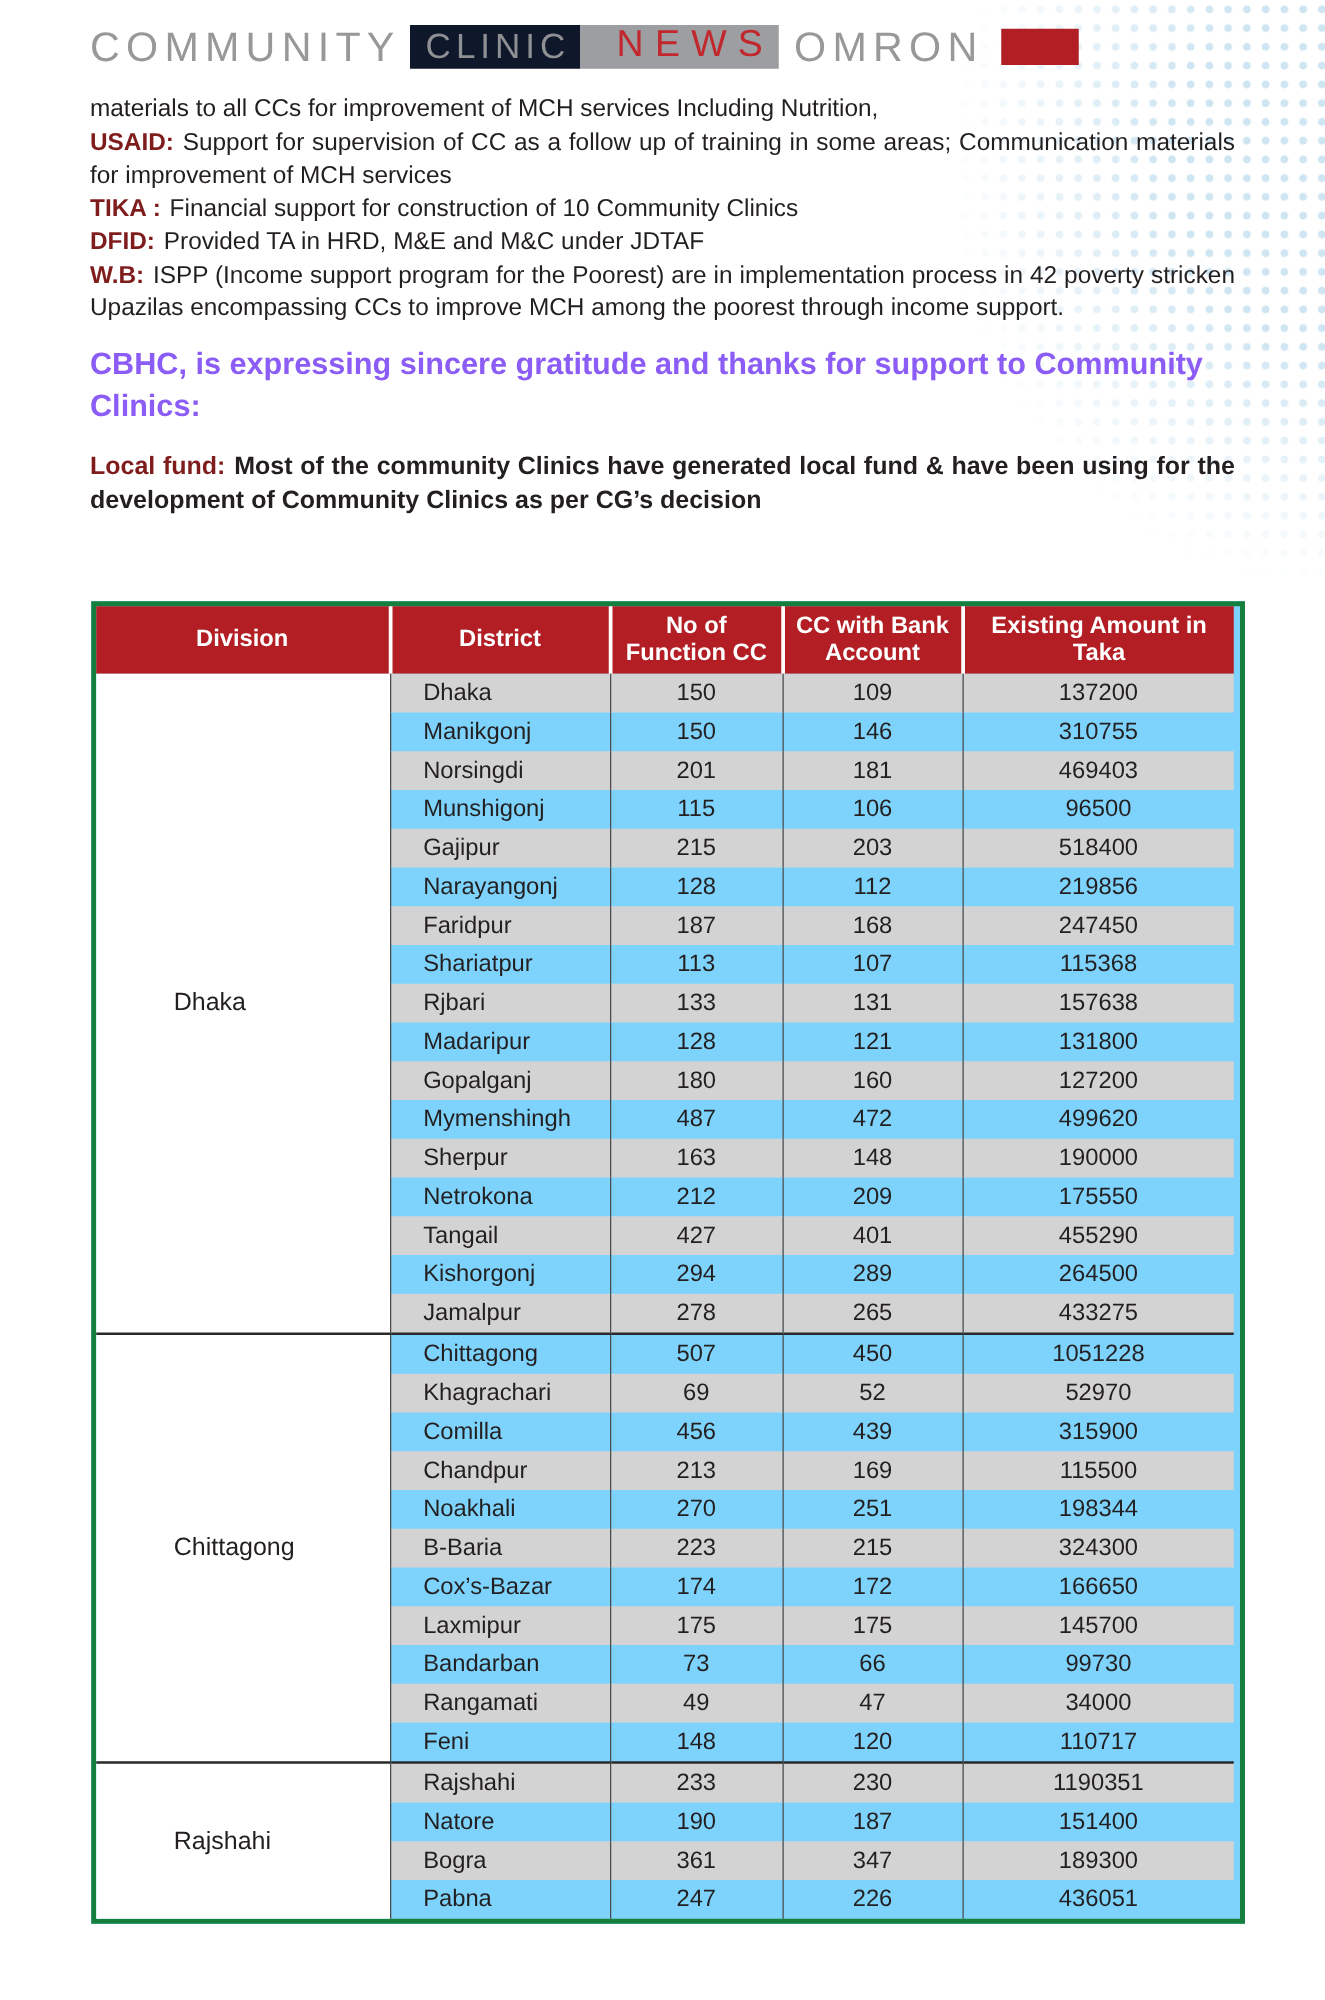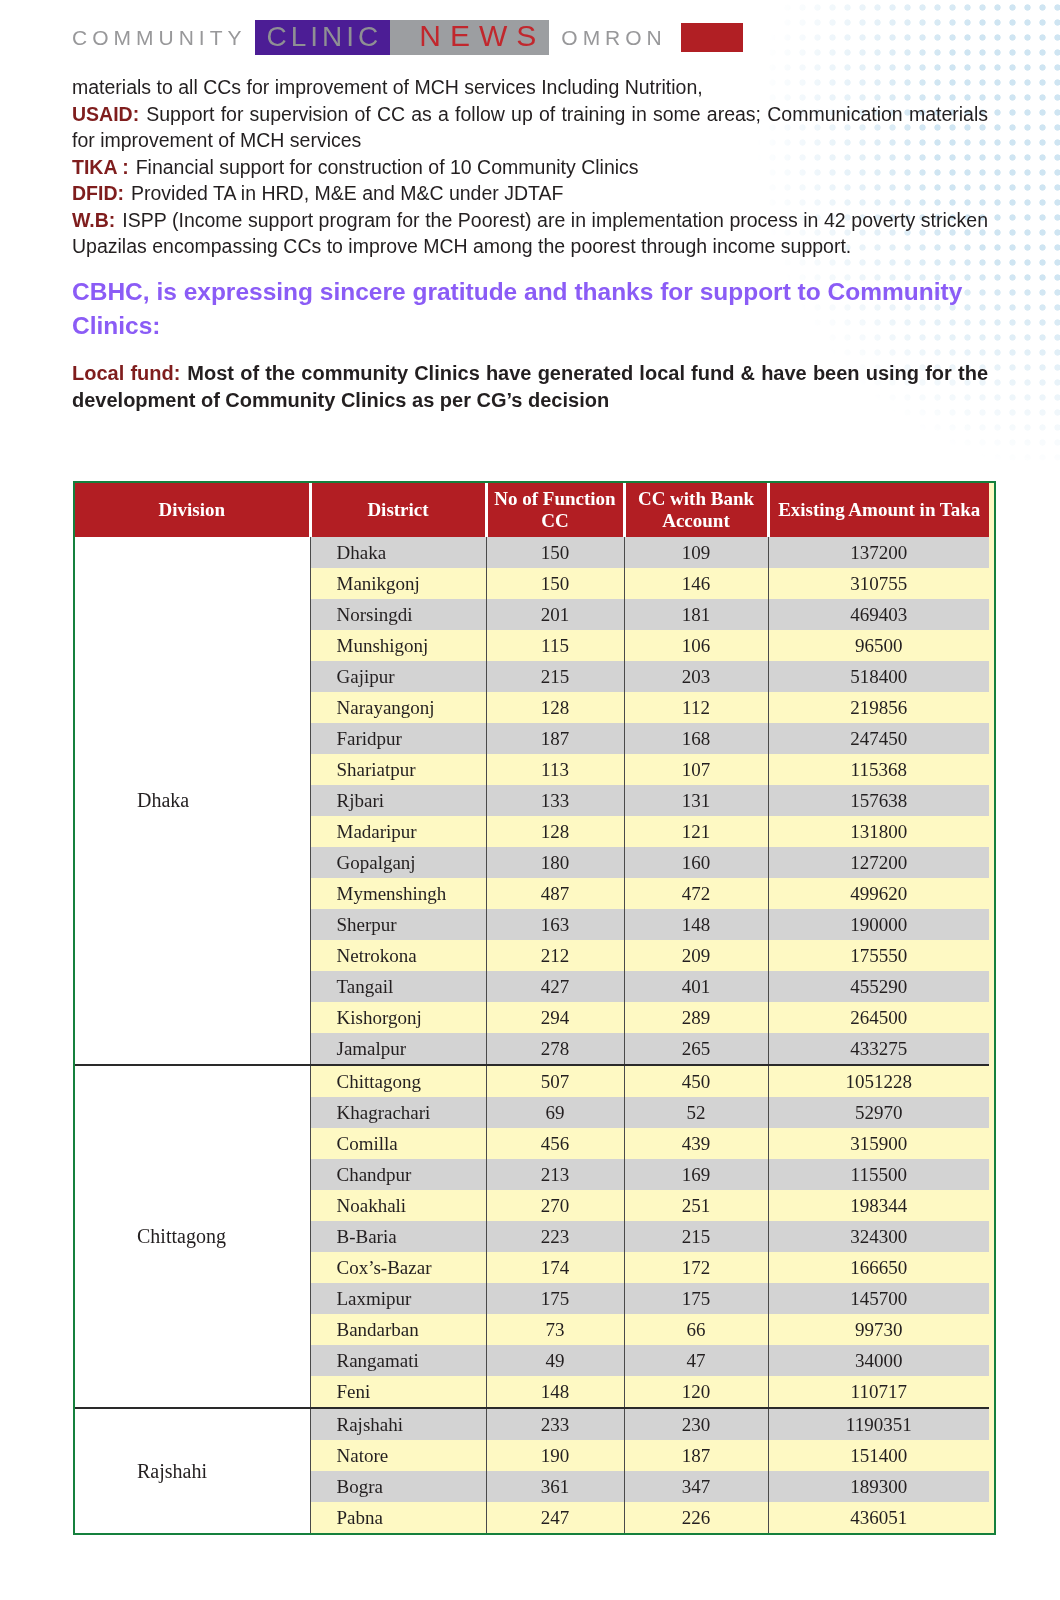--- a/index.html
+++ b/index.html
@@ -14,24 +14,24 @@
     background-image:radial-gradient(circle,#cfe5f2 2.8px,rgba(207,229,242,0) 3.5px);
     background-size:15px 15px;
     -webkit-mask-image:radial-gradient(ellipse 125% 95% at 103% 28%,#000 32%,transparent 74%);
             mask-image:radial-gradient(ellipse 125% 95% at 103% 28%,#000 32%,transparent 74%);
   }
   
   .masthead{
     position:absolute;left:72px;top:20px;z-index:1;
     display:flex;align-items:center;height:34px;
   }
-  .mh-word{color:#98989a;font-size:21px;letter-spacing:5px;line-height:1;}
+  .mh-word{color:#98989a;font-size:33px;letter-spacing:5px;line-height:1;}
   .mh-boxes{display:flex;align-items:stretch;margin-left:8px;}
   .mh-clinic{
-    background:#4c1d95;color:#8f9094;font-size:28px;letter-spacing:4px;
+    background:#0f172a;color:#8f9094;font-size:28px;letter-spacing:4px;
     padding:2px 8px 3px 12px;line-height:30px;font-weight:500;
   }
   .mh-news{
     background:#9c9ea1;color:#c1272d;font-size:30px;letter-spacing:9px;
     padding:1px 4px 2px 29px;line-height:29px;font-weight:500;
   }
   .mh-letter{margin-left:12px;}
   .mh-redrect{width:62px;height:29px;background:#b11f24;margin-left:14px;}
   
   .content{position:absolute;left:72px;top:74px;width:916px;z-index:1;color:#231f20;}
@@ -41,23 +41,22 @@
     margin:15px 0 0 0;color:#8b5cf6;font-weight:bold;
     font-size:24.5px;line-height:34px;text-align:left;
   }
   .localfund{
     margin:17px 0 0 0;font-weight:bold;font-size:20px;line-height:27px;text-align:justify;
   }
   .localfund .lbl{font-size:20px;}
   
   .table-wrap{
     position:absolute;left:73px;top:481px;width:923px;z-index:1;
-    box-sizing:border-box;border:2px solid #15803d;background:#fef9c3;
+    box-sizing:border-box;border:4px solid #15803d;background:#7dd3fc;
     padding-right:5px;
-    font-family:Liberation Serif, serif;
   }
   table{width:100%;border-collapse:collapse;table-layout:fixed;}
   col.c1{width:235px;} col.c2{width:176px;} col.c3{width:138px;} col.c4{width:144px;}
   th{
     background:#b21e23;color:#ffffff;font-weight:bold;font-size:19px;line-height:22px;
     height:54px;text-align:center;vertical-align:middle;padding:0 6px;
   }
   th + th{border-left:3px solid #ffffff;}
   td{height:31px;font-size:19px;color:#231f20;vertical-align:middle;padding:0;}
   td.division{background:#ffffff;text-align:left;padding-left:62px;font-size:20px;}

